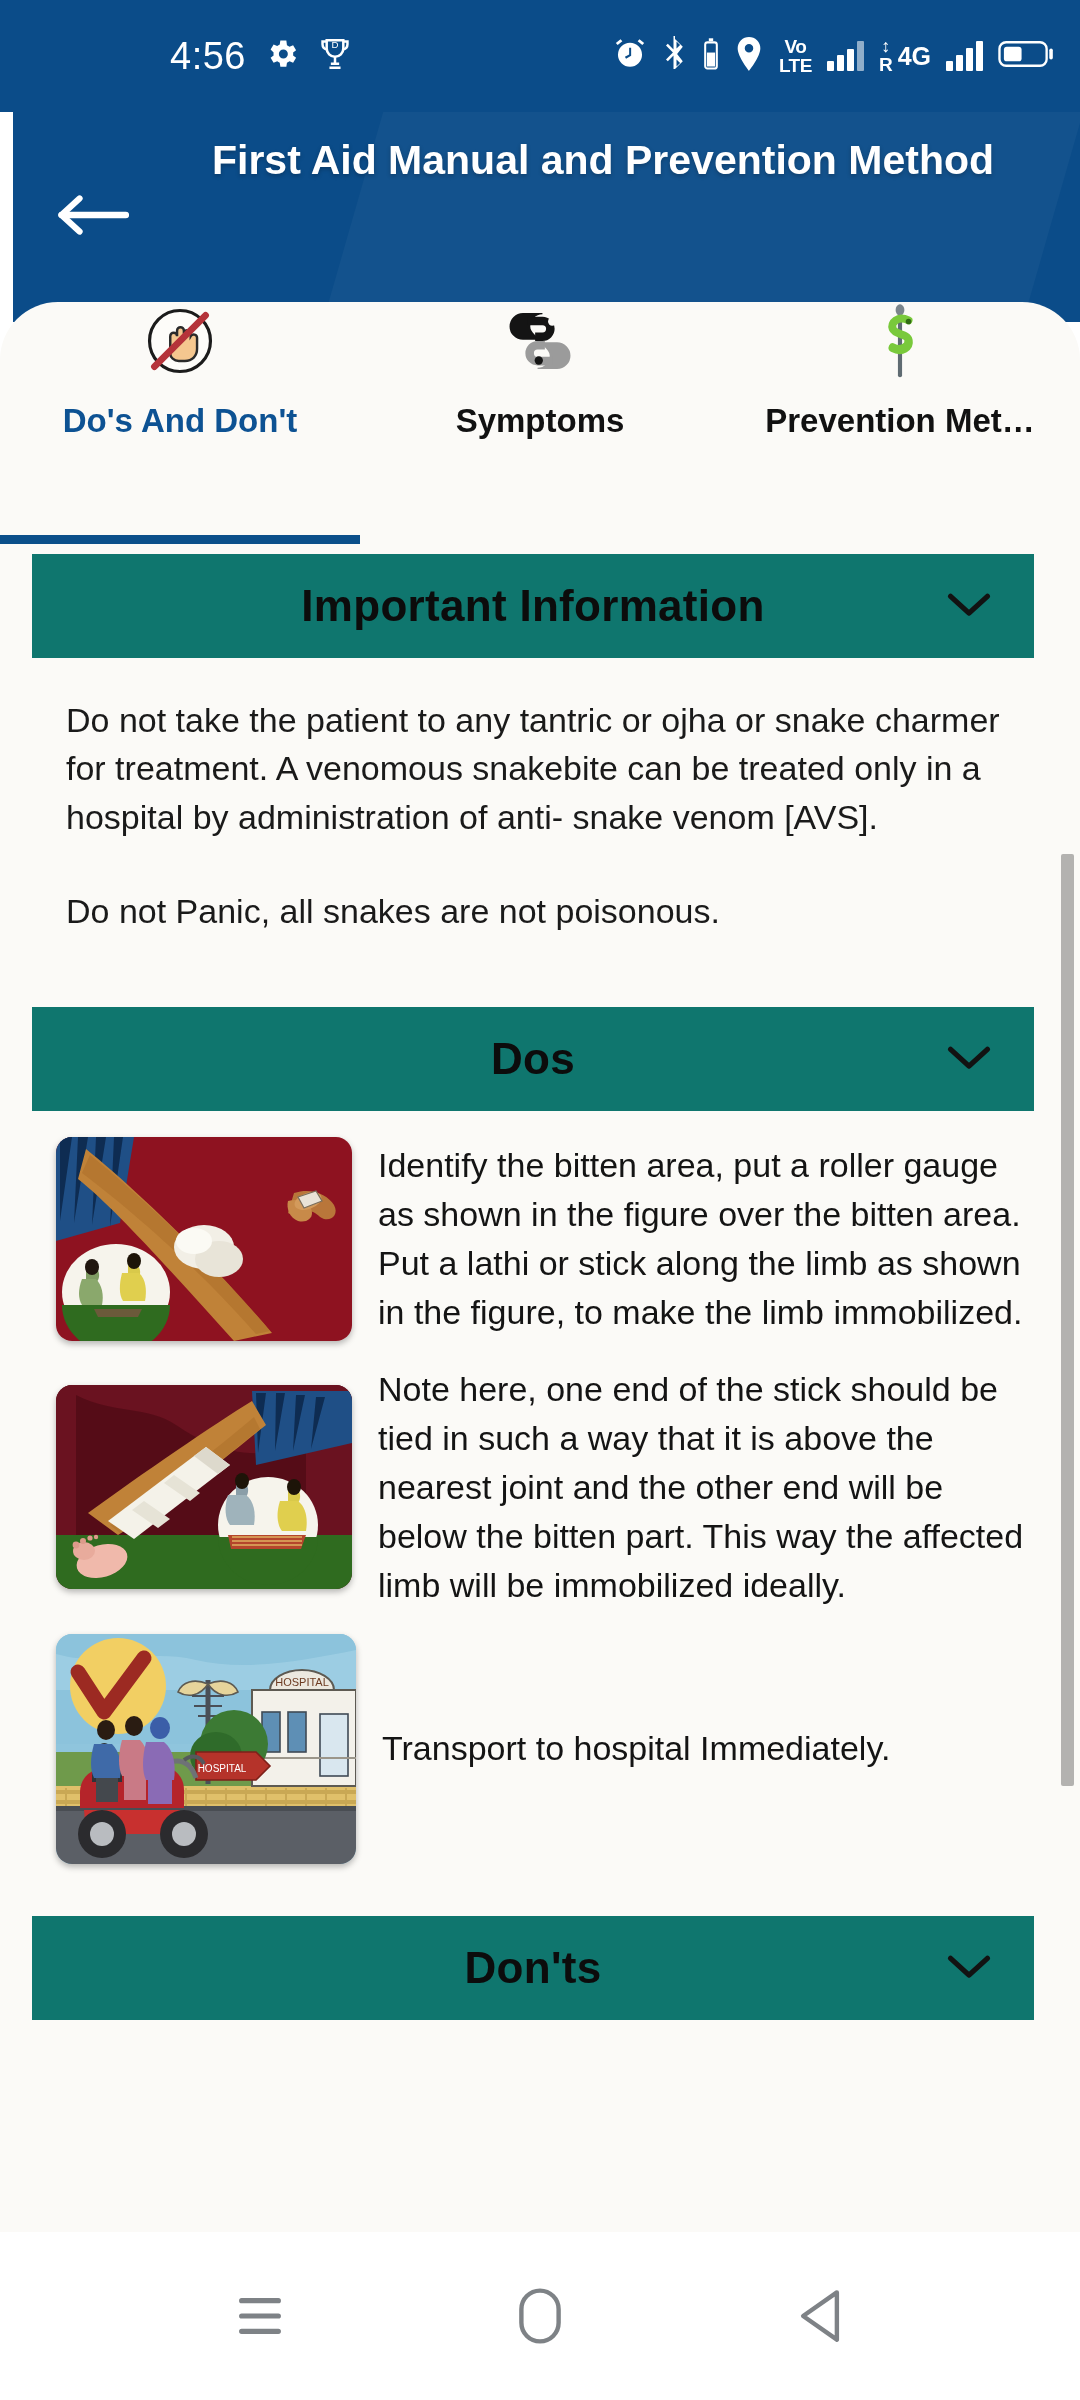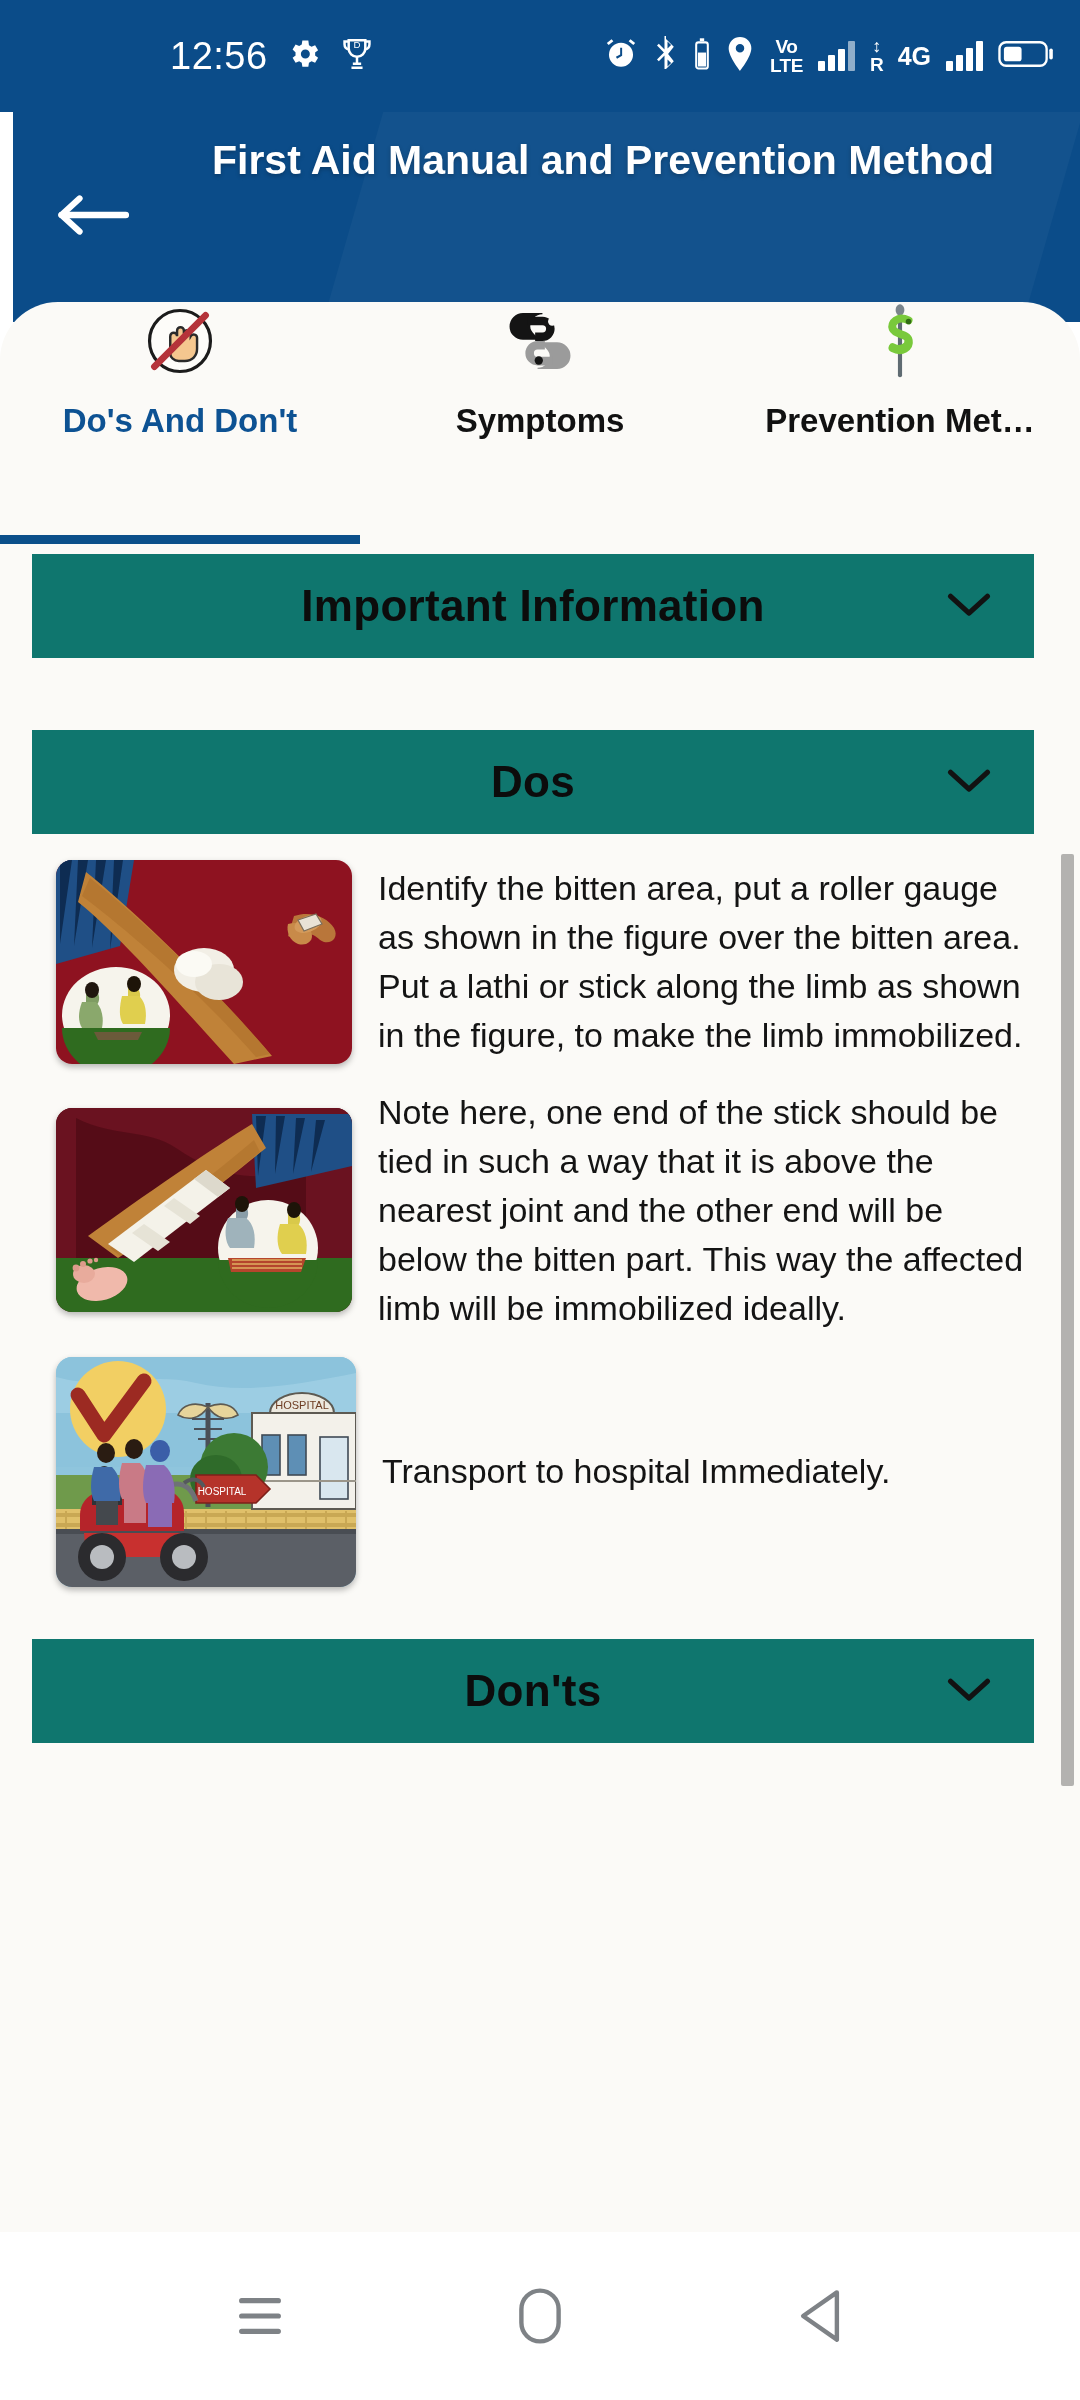--- a/index.html
+++ b/index.html
@@ -21,21 +21,21 @@
   .sb-left { display: flex; align-items: center; gap: 18px; margin-left: 170px; }
   .sb-time { font-size: 38px; font-weight: 400; letter-spacing: 0.5px; }
   .sb-right { display: flex; align-items: center; gap: 15px; margin-left: auto; margin-right: 26px; }
   .sb-ic { display: block; }
 
   .volte-block { display: flex; flex-direction: column; align-items: center; line-height: 1.0; }
   .volte-block span { font-size: 19px; font-weight: 700; letter-spacing: -0.5px; }
   .fourg-block { display: flex; align-items: center; }
   .fourg-col { display: flex; flex-direction: column; align-items: center; line-height: 1; }
   .fourg-col .r { font-size: 19px; font-weight: 700; }
-  .fourg-lbl { font-size: 25px; font-weight: 700; margin-left: 14px; }
+  .fourg-lbl { font-size: 25px; font-weight: 700; margin-left: 5px; }
   .bars { display: flex; align-items: flex-end; gap: 3px; height: 30px; }
   .bars i { display: block; width: 7px; background: #ffffff; border-radius: 1px; }
 
   
   .appbar {
     position: absolute; top: 112px; left: 13px; width: 1080px; height: 210px;
     background: #0b4c89;
     overflow: hidden;
     padding-left: 9px;
   }
@@ -142,21 +142,21 @@
     cursor: pointer;
   }
 </style>
 </head>
 <body>
 
 <div id="app">
 
   <div class="statusbar">
     <div class="sb-left">
-      <span class="sb-time">12:56</span>
+      <span class="sb-time">4:56</span>
       <span class="sb-ic">
         <svg width="36" height="36" viewBox="0 0 24 24" fill="#ffffff">
           <path d="M19.4 13a7.6 7.6 0 0 0 0-2l2-1.5-2-3.4-2.4 1a7.6 7.6 0 0 0-1.7-1L14.9 3h-4l-.4 2.6a7.6 7.6 0 0 0-1.7 1l-2.4-1-2 3.4L6.4 11a7.6 7.6 0 0 0 0 2l-2 1.5 2 3.4 2.4-1a7.6 7.6 0 0 0 1.7 1l.4 2.6h4l.4-2.6a7.6 7.6 0 0 0 1.7-1l2.4 1 2-3.4-2-1.5zM12.9 15a3 3 0 1 1 0-6 3 3 0 0 1 0 6z"></path>
         </svg>
       </span>
       <span class="sb-ic">
         <svg width="34" height="36" viewBox="0 0 24 26" fill="none" stroke="#ffffff" stroke-width="1.8">
           <path d="M6 3h12v6a6 6 0 0 1-12 0V3z"></path>
           <path d="M6 4H3v2a4 4 0 0 0 3 3.8M18 4h3v2a4 4 0 0 1-3 3.8"></path>
           <path d="M12 15v5M8 23h8M9 20h6"></path>
@@ -282,20 +282,24 @@
 
       <div class="section-head">
         <span class="st">Important Information</span>
         <span class="chev">
           <svg width="46" height="28" viewBox="0 0 30 18" fill="none" stroke="#121212" stroke-width="3.4" stroke-linecap="round" stroke-linejoin="round">
             <path d="M3 4l12 11L27 4"></path>
           </svg>
         </span>
       </div>
 
+      <div class="info-body">
+        <p>Do not take the patient to any tantric or ojha or snake charmer for treatment. A venomous snakebite can be treated only in a hospital by administration of anti- snake venom [AVS].</p>
+        <p>Do not Panic, all snakes are not poisonous.</p>
+      </div>
 
       <div class="section-head" style="margin-top:72px">
         <span class="st">Dos</span>
         <span class="chev">
           <svg width="46" height="28" viewBox="0 0 30 18" fill="none" stroke="#121212" stroke-width="3.4" stroke-linecap="round" stroke-linejoin="round">
             <path d="M3 4l12 11L27 4"></path>
           </svg>
         </span>
       </div>
 

